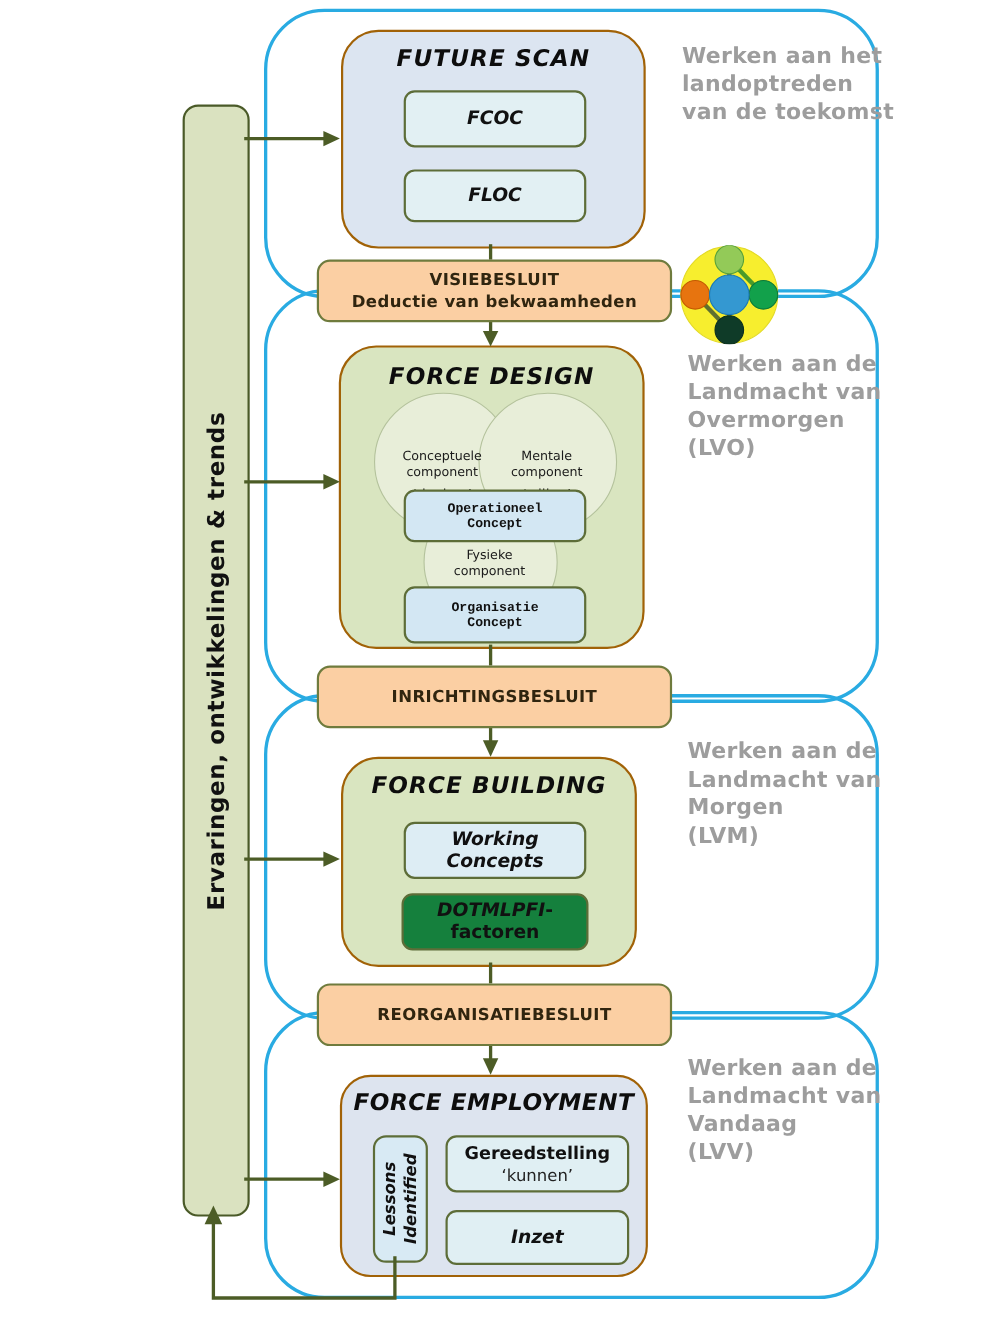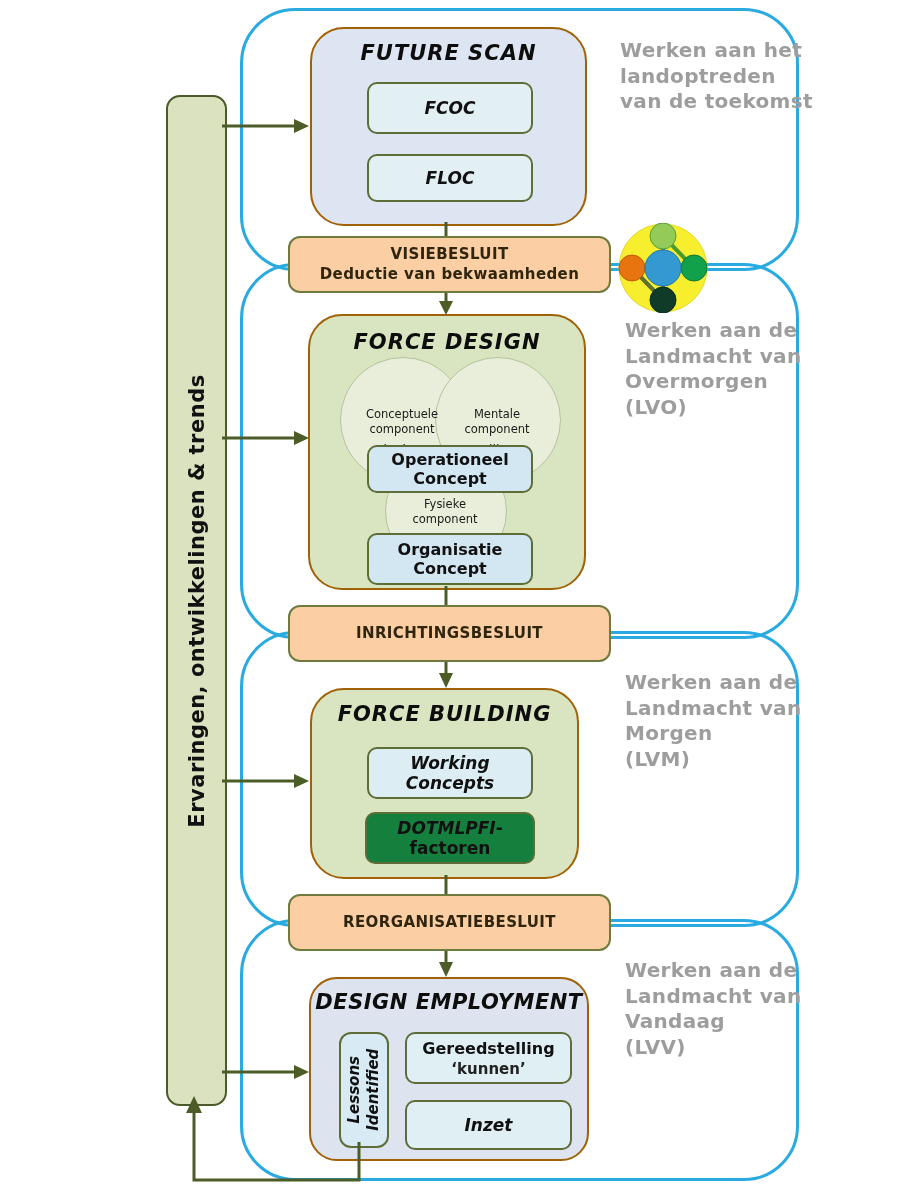--- a/index.html
+++ b/index.html
@@ -28,21 +28,21 @@
     font-size:21px;font-weight:bold;font-style:italic;color:#0d0d0d;letter-spacing:1px;
   }
   .innerbox{
     position:absolute;border:2px solid #5d6d38;border-radius:10px;
     display:flex;flex-direction:column;align-items:center;justify-content:center;
     text-align:center;color:#111;
   }
   .pale-aqua{background:#e2f0f3;}
   .pale-blue{background:#d3e7f3;}
   .bi{font-weight:bold;font-style:italic;font-size:17px;}
-  .b2line{font-weight:bold;font-size:16px;line-height:1.2;white-space:pre-line;}
+  .b2line{font-weight:bold;font-size:12px;line-height:1.2;white-space:pre-line;font-family:Liberation Mono, monospace;}
   
   .circle{position:absolute;border-radius:50%;background:#e8eed9;border:1px solid #b4c29c;}
   .circle-label{position:absolute;text-align:center;font-size:11.5px;color:#1a1a1a;line-height:1.3;}
   .circle-label .quote{display:block;margin-top:5px;font-size:12.5px;}
   
   .banner{
     position:absolute;left:288px;width:319px;height:53px;
     background:#fbcfa3;border:2px solid #6f7b3d;border-radius:12px;
     display:flex;flex-direction:column;align-items:center;justify-content:center;
     color:#30250f;font-weight:bold;font-size:15px;letter-spacing:0.4px;text-align:center;line-height:1.3;
@@ -55,21 +55,21 @@
   
   .lessons{
     position:absolute;background:#d8eaf4;border:2px solid #5d6d38;border-radius:12px;
     display:flex;align-items:center;justify-content:center;
   }
   .lessons .vtext{
     transform:rotate(-90deg);white-space:pre-line;text-align:center;
     font-weight:bold;font-style:italic;font-size:15px;color:#111;line-height:1.25;
   }
   .gereed-line1{font-weight:bold;font-size:16px;color:#111;}
-  .gereed-line2{font-size:15px;color:#222;margin-top:2px;font-weight:bold;}
+  .gereed-line2{font-size:15px;color:#222;margin-top:2px;}
   svg.overlay{position:absolute;left:0;top:0;pointer-events:none;}
 </style>
 </head>
 <body>
 
 <div id="canvas">
 
   <div class="cyanbox" style="left:240px;top:8px;width:553px;height:257px;"></div>
   <div class="cyanbox" style="left:240px;top:263px;width:553px;height:370px;"></div>
   <div class="cyanbox" style="left:240px;top:631px;width:553px;height:290px;"></div>
@@ -123,21 +123,21 @@
     <div class="stage-title" style="top:12px;">FORCE BUILDING</div>
     <div class="innerbox pale-blue" style="left:55px;top:57px;width:162px;height:48px;background:#ddedf4;">
       <span class="bi">Working Concepts</span>
     </div>
     <div class="innerbox pale-blue" style="left:53px;top:122px;width:166px;height:48px;background:#15803d;">
       <span style="font-size:17px;font-weight:bold;color:#111;"><i>DOTMLPFI</i><span>-factoren</span></span>
     </div>
   </div>
 
   <div class="stage stage-blue" style="left:309px;top:977px;width:276px;height:180px;border-radius:28px;background:#dde4ef;">
-    <div class="stage-title" style="top:11px;letter-spacing:0.5px;">DESIGN EMPLOYMENT</div>
+    <div class="stage-title" style="top:11px;letter-spacing:0.5px;">FORCE EMPLOYMENT</div>
     <div class="lessons" style="left:28px;top:53px;width:46px;height:112px;">
       <div class="vtext">Lessons
 Identified</div>
     </div>
     <div class="innerbox pale-aqua" style="left:94px;top:53px;width:163px;height:48px;background:#e0eff3;">
       <span class="gereed-line1">Gereedstelling</span>
       <span class="gereed-line2">‘kunnen’</span>
     </div>
     <div class="innerbox pale-aqua" style="left:94px;top:121px;width:163px;height:46px;background:#e0eff3;">
       <span class="bi">Inzet</span>

